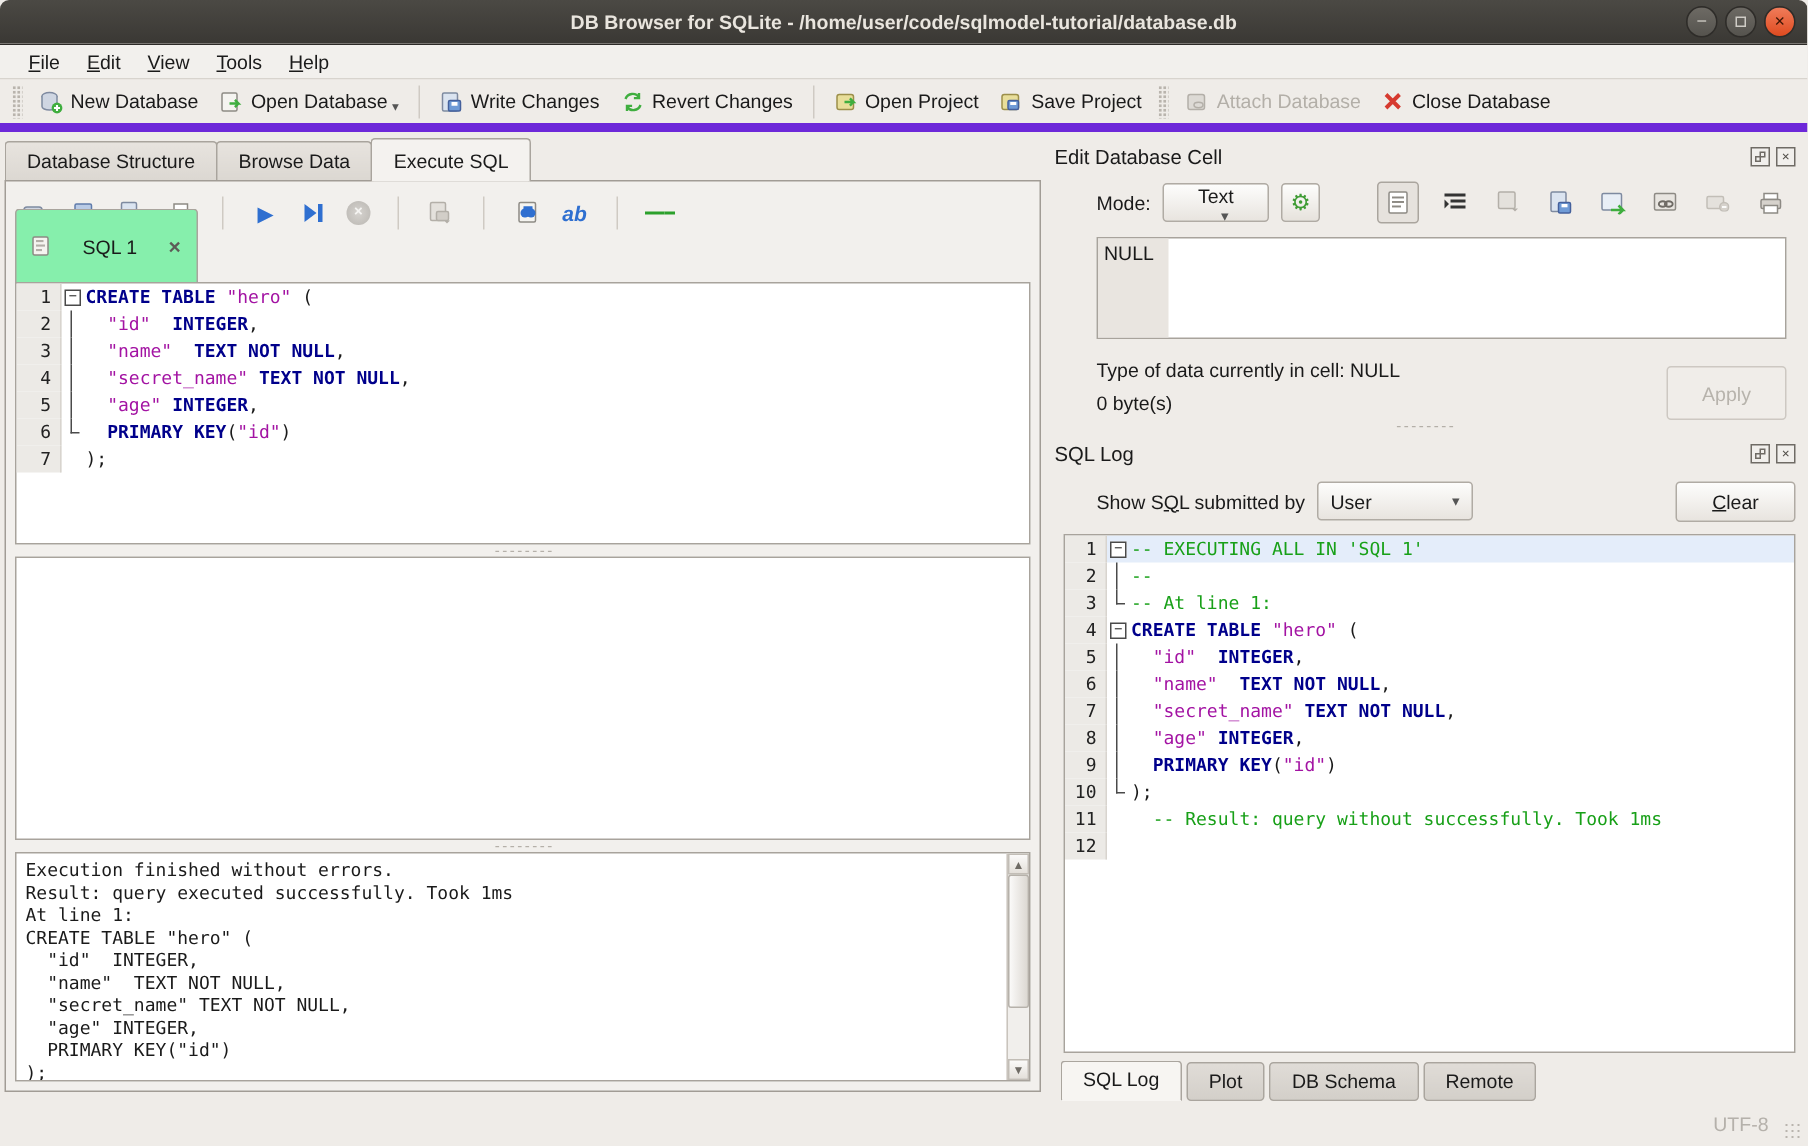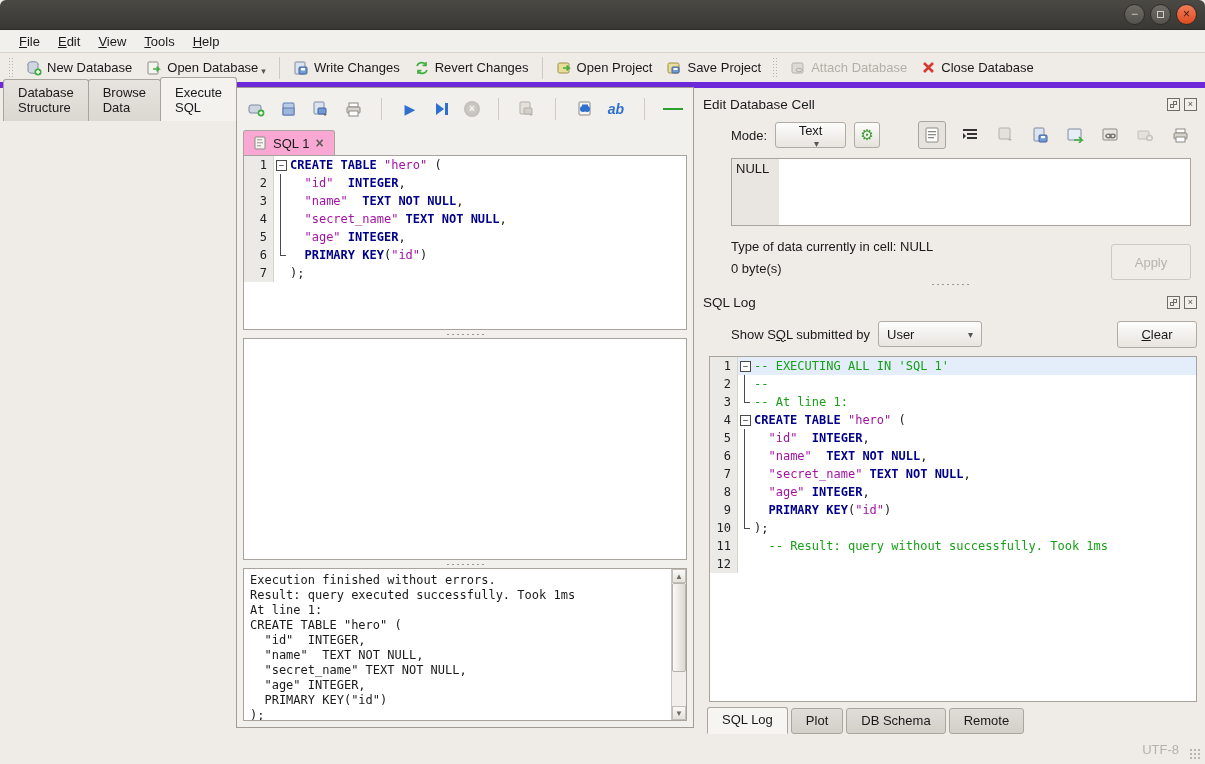--- a/index.html
+++ b/index.html
@@ -25,21 +25,21 @@
   .toolbar { height:35px; background:#efece8; border-bottom:6px solid #6d28d9; display:flex; align-items:center; padding:0 4px; }
   .tb-handle { width:7px; height:22px; margin:0 4px; background-image:radial-gradient(#b9b4ad 1px, transparent 1px); background-size:3px 3px; }
   .tb-sep { width:1px; height:22px; background:#cfcac3; margin:0 6px; }
   .tb-btn { display:flex; align-items:center; gap:5px; padding:4px 7px; border-radius:3px; white-space:nowrap; }
   .tb-btn.disabled { color:#b3afa8; }
   .tb-btn svg { display:block; }
   .dd-arrow { font-size:9px; color:#555; margin-left:-2px; align-self:flex-end; }
 
   
   .main { display:flex; height:646px; }
-  .left-col { width:697px; display:flex; padding:0 3px; }
+  .left-col { width:697px; display:flex; flex-direction:column; padding:0 3px; }
   .right-col { width:508px; display:flex; flex-direction:column; padding:2px 8px 0 6px; }
 
   
   .doc-tabs { display:flex; align-items:flex-end; height:33px; padding-top:6px; }
   .doc-tab { padding:5px 14px 6px; background:linear-gradient(#e7e3de,#dbd7d1); border:1px solid #a9a49d;
              border-bottom:none; margin-right:-1px; border-radius:3px 3px 0 0; position:relative; }
   .doc-tab.active { background:#f4f2ef; padding-top:7px; z-index:3; }
   .tab-frame { flex:1; border:1px solid #a19c95; background:#f2f0ed; margin-bottom:5px; position:relative; top:-1px;
                display:flex; flex-direction:column; padding:4px 6px 6px; }
 
@@ -48,22 +48,22 @@
   .sql-toolbar .ic { width:20px; height:20px; display:flex; align-items:center; justify-content:center; font-size:14px; }
   .play { color:#2f6fd0; font-size:15px; }
   .stop-ic { width:16px; height:16px; border-radius:50%; background:radial-gradient(#d6d3cf,#b9b6b1); color:#f5f4f2;
              font-size:10px; line-height:16px; text-align:center; font-weight:bold; }
   .ac-ic { color:#2f6fd0; font-style:italic; font-weight:bold; font-size:13px; }
   .fmt-ic i { display:block; width:14px; height:2px; background:#2ca02c; margin:2px 0; }
   .fmt-ic i:nth-child(2){ width:10px; } .fmt-ic i:nth-child(3){ width:12px; }
 
   
   .sqltab-row { display:flex; align-items:flex-end; height:29px; }
-  .sqltab { display:flex; align-items:center; gap:6px; background:#f9a8d4; border:1px solid #a9a49d; border-bottom:none;
-            border-radius:3px 3px 0 0; padding:4px 10px; }
+  .sqltab { display:flex; align-items:center; gap:21px; background:#86efac; border:1px solid #a9a49d; border-bottom:none;
+            border-radius:3px 3px 0 0; padding:16px 10px; }
   .sqltab .x { color:#5d5b57; font-weight:bold; font-size:14px; }
 
   
   .code-pane { background:#fff; border:1px solid #a8a39c; overflow:hidden; font-family:"DejaVu Sans Mono", monospace; font-size:12px; }
   .editor-pane { height:175px; }
   .cl { display:flex; height:18px; line-height:18px; white-space:pre; }
   .cl.hl .fold, .cl.hl .code { background:#e4edfa; }
   .ln { width:30px; background:#eceae6; color:#222; text-align:right; padding-right:6px; flex:none;
         border-right:1px solid #d8d4ce; font-size:12px; }
   .fold { width:14px; flex:none; position:relative; }
@@ -137,20 +137,21 @@
 
   
   .statusbar { height:30px; display:flex; align-items:center; justify-content:flex-end; padding-right:26px; color:#b5b1ab; position:relative; }
   .grip { position:absolute; right:4px; bottom:4px; width:12px; height:12px;
           background-image:radial-gradient(#b9b4ad 1px, transparent 1px); background-size:4px 4px; }
 </style>
 </head>
 <body>
 
 <div class="titlebar">
+  <div class="title-text">DB Browser for SQLite - /home/user/code/sqlmodel-tutorial/database.db</div>
   <div class="win-controls">
     <div class="win-btn">−</div>
     <div class="win-btn"><span class="sq"></span></div>
     <div class="win-btn close">×</div>
   </div>
 </div>
 
 <div class="menubar">
   <span class="menu-item"><u>F</u><span>ile</span></span>
   <span class="menu-item"><u>E</u><span>dit</span></span>

